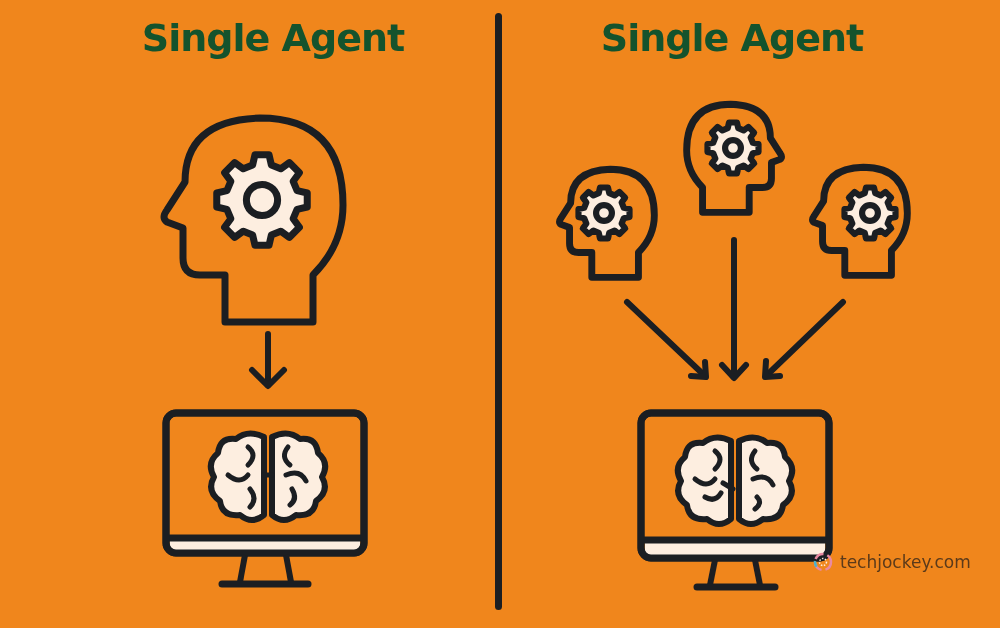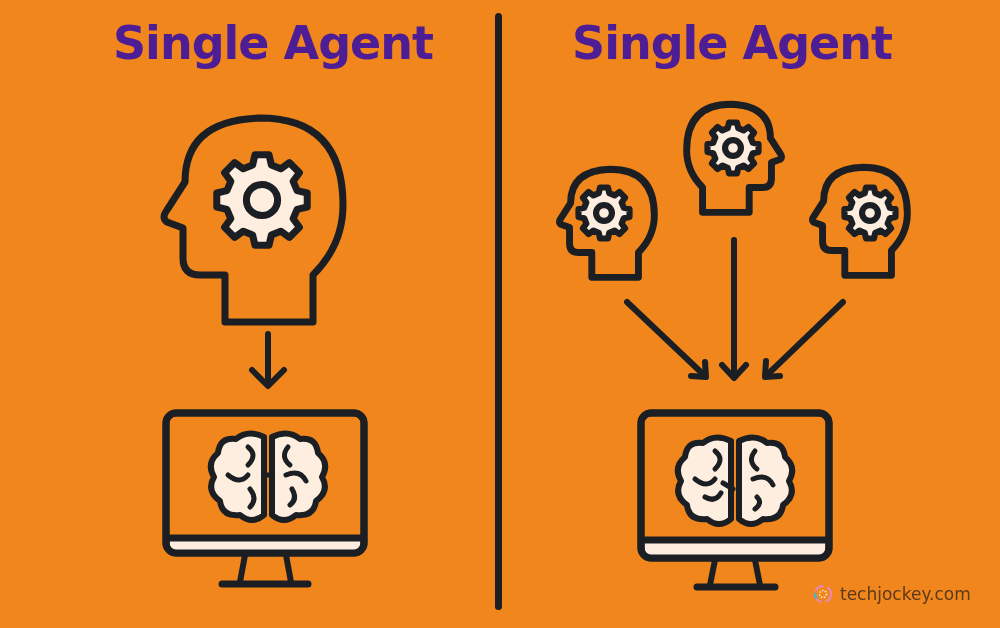--- a/index.html
+++ b/index.html
@@ -5,33 +5,33 @@
     html, body { margin: 0; padding: 0; }
     body {
       width: 1000px; height: 628px; overflow: hidden;
       background: #f0861c;
       font-family: "DejaVu Sans", sans-serif;
       position: relative;
     }
     .title {
       position: absolute; top: 16px;
       font-family: "DejaVu Sans", sans-serif;
-      font-weight: bold; font-size: 46px; letter-spacing: -1px;
-      color: #4c1d95; white-space: nowrap;
+      font-weight: bold; font-size: 38px; letter-spacing: -1px;
+      color: #14532d; white-space: nowrap;
     }
     #title-single { left: 98px; width: 350px; text-align: center; }
     #title-multi { left: 572px; width: 320px; text-align: center; }
     .divider {
       position: absolute; left: 495px; top: 13px;
       width: 7px; height: 597px; border-radius: 4px;
       background: #1b1e22;
     }
     svg.art { position: absolute; left: 0; top: 0; }
     .brand {
-      position: absolute; left: 812px; top: 583px;
+      position: absolute; left: 812px; top: 551px;
       display: flex; align-items: center; gap: 6px;
       color: #5b3a1a; font-size: 17px;
     }
     .brand-logo { width: 22px; height: 22px; }
   </style>
 </head>
 <body>
 
 <div id="title-single" class="title">Single Agent</div>
 <div id="title-multi" class="title">Single Agent</div>

